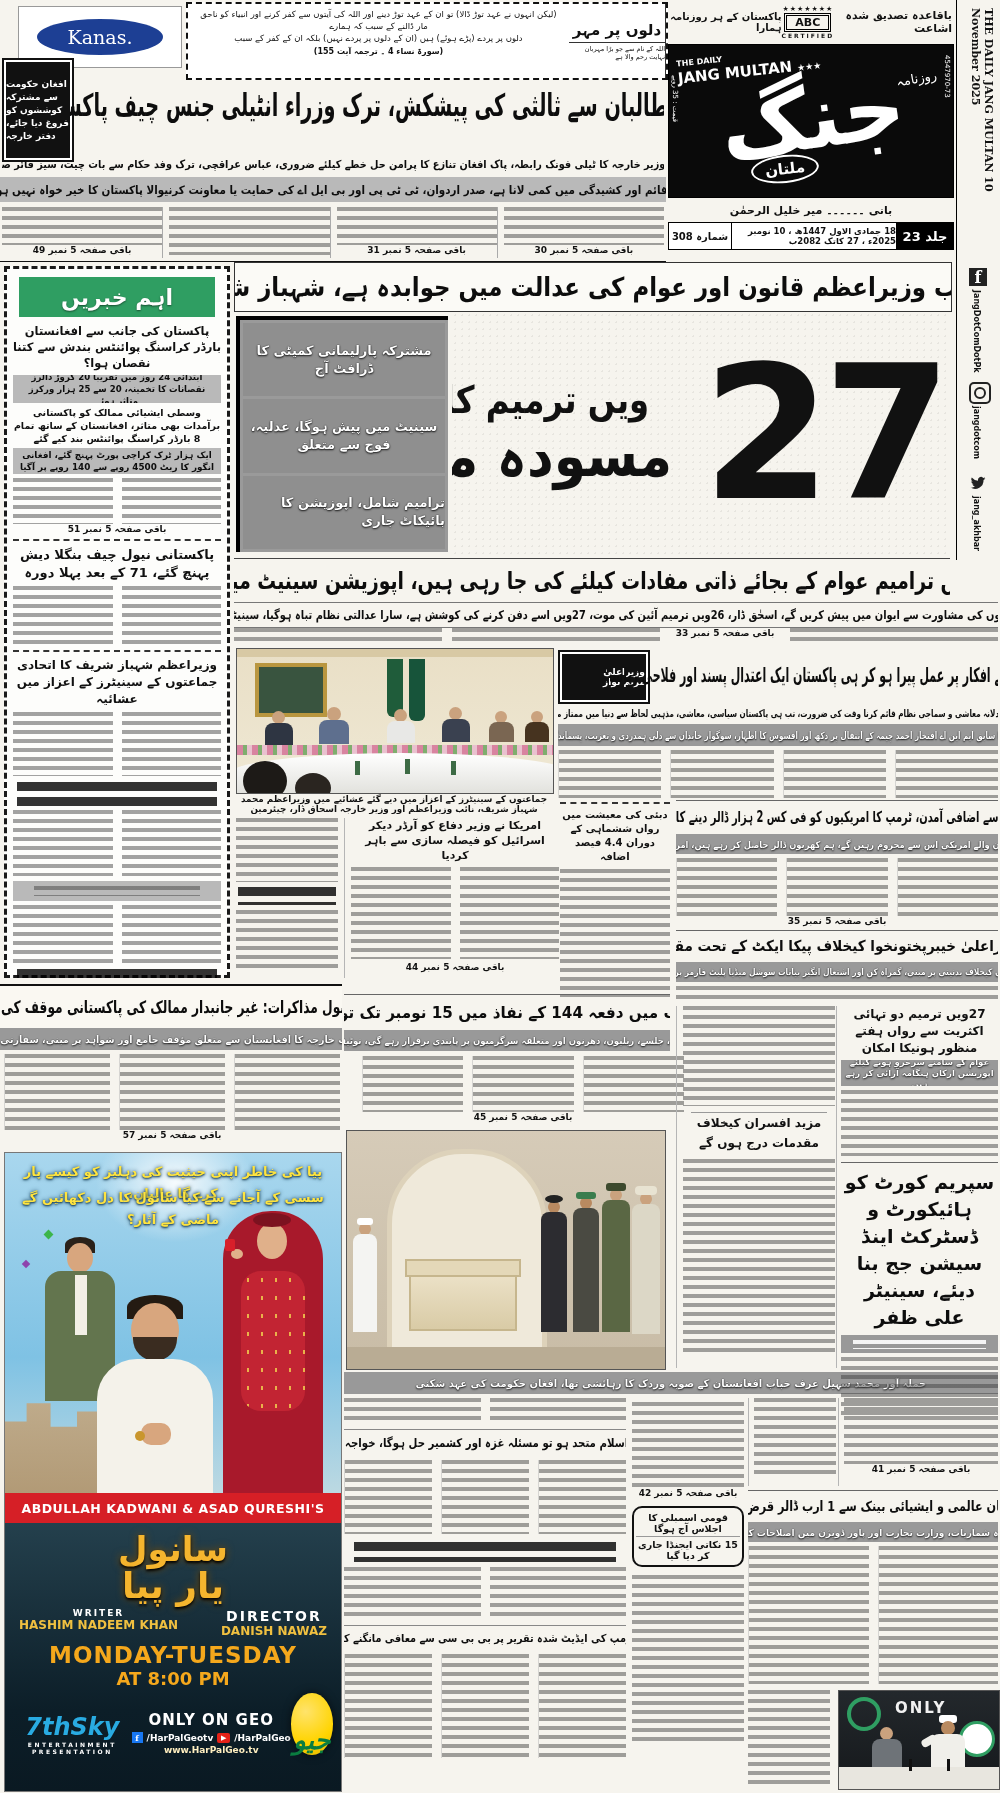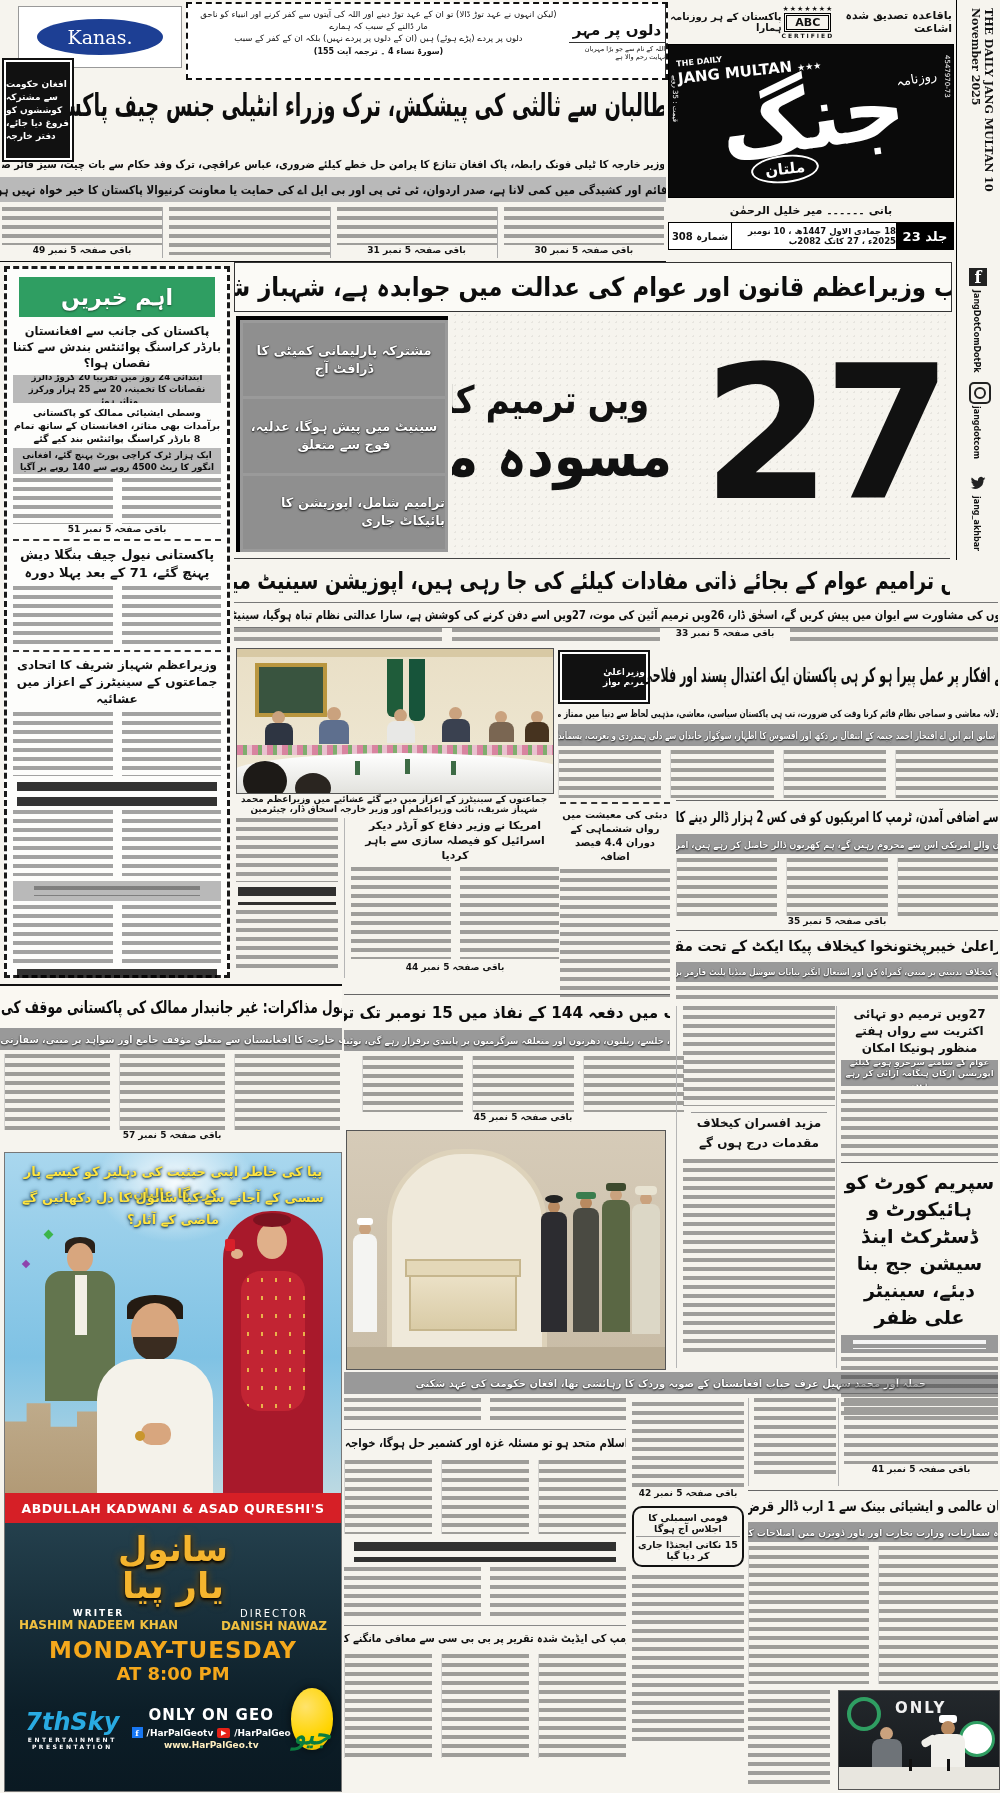--- a/index.html
+++ b/index.html
@@ -372,21 +372,21 @@
     </div>
     <div class="abs" style="left:0;top:370px;width:100%;height:268px;background:linear-gradient(#24404d,#0c1e28 70%,#0a1922);">
       <div class="rtl b ctr" style="margin-top:6px;font-size:34px;color:#f5b52e;text-shadow:0 2px 3px #000,0 0 8px #7a4c00;">سانول</div>
       <div class="rtl b ctr" style="margin-top:-4px;font-size:36px;color:#f5b52e;text-shadow:0 2px 3px #000,0 0 8px #7a4c00;">یار پیا</div>
       <div style="display:flex;justify-content:space-between;padding:2px 14px 0 14px;">
         <div style="text-align:center;">
           <div style="color:#fff;font-size:9px;font-weight:bold;letter-spacing:2px;">WRITER</div>
           <div style="color:#f0c040;font-size:12px;font-weight:bold;">HASHIM NADEEM KHAN</div>
         </div>
         <div style="text-align:center;">
-          <div style="color:#fff;font-size:10px;font-weight:normal;letter-spacing:2px;">DIRECTOR</div>
+          <div style="color:#fff;font-size:14px;font-weight:bold;letter-spacing:2px;">DIRECTOR</div>
           <div style="color:#f0c040;font-size:12px;font-weight:bold;">DANISH NAWAZ</div>
         </div>
       </div>
       <div class="ctr" style="margin-top:4px;color:#f5a81c;font-size:23px;font-weight:900;letter-spacing:1px;">MONDAY-TUESDAY</div>
       <div class="ctr" style="color:#f5a81c;font-size:18px;font-weight:900;">AT 8:00 PM</div>
       <div style="display:flex;align-items:flex-end;justify-content:space-between;padding:4px 8px 0 8px;">
         <div style="text-align:center;">
           <div style="color:#29abe2;font-size:24px;font-weight:900;font-style:italic;">7thSky</div>
           <div style="color:#fff;font-size:6px;letter-spacing:2.5px;font-weight:bold;">ENTERTAINMENT PRESENTATION</div>
         </div>

